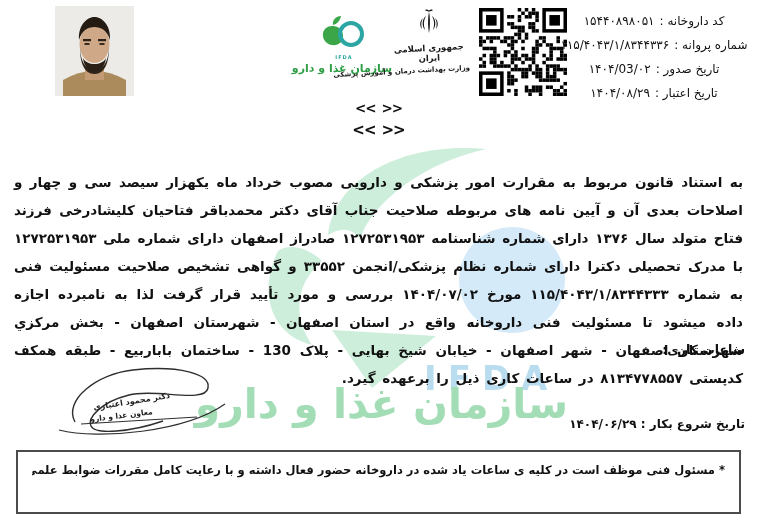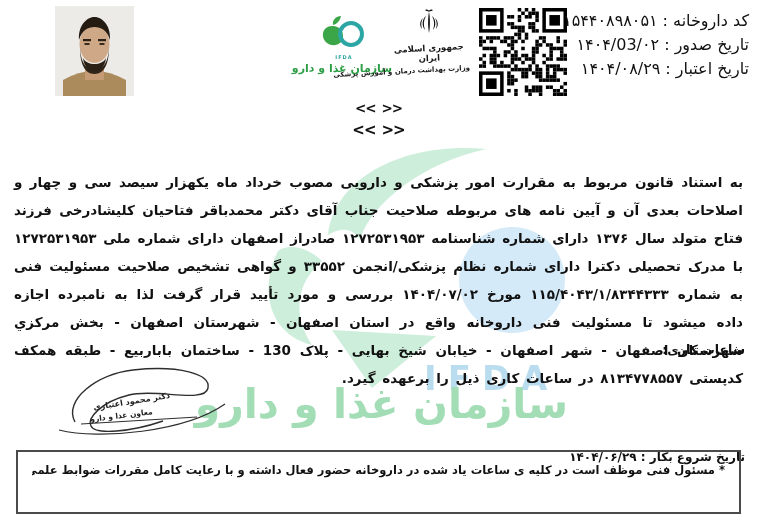--- a/index.html
+++ b/index.html
@@ -28,38 +28,38 @@
   
   .photo{left:55px;top:6px;width:79px;height:90px;}
   .ifda-logo{left:296px;top:12px;width:96px;text-align:center;}
   .ifda-acronym{font-size:5px;letter-spacing:1px;color:#2ca6a4;font-weight:bold;display:block;margin-top:-2px;}
   .ifda-name{font-size:11px;font-weight:bold;color:#2e9e46;direction:rtl;display:block;margin-top:2px;white-space:nowrap;}
   .emblem-block{left:388px;top:8px;width:82px;text-align:center;}
   .ministry-1{font-size:8.5px;color:#1a1a1a;direction:rtl;display:block;margin-top:1px;font-weight:bold;transform:rotate(-3deg);}
   .ministry-2{font-size:7px;color:#1a1a1a;direction:rtl;display:block;margin-top:3px;font-weight:bold;transform:rotate(-3deg);white-space:nowrap;}
   .qr{left:478px;top:8px;width:90px;height:88px;}
   .hdr-fields{right:8px;top:9px;width:190px;direction:rtl;text-align:right;}
-  .hdr-row{font-size:16px;line-height:24px;white-space:nowrap;}
+  .hdr-row{font-size:12px;line-height:24px;white-space:nowrap;text-align:center;}
   .hdr-label{margin-left:5px;}
   
   .title-row{left:0;width:757px;display:flex;justify-content:center;gap:6px;font-weight:bold;}
   .title-1{top:100px;font-size:13.5px;}
   .title-2{top:121px;font-size:15px;}
   .title-fa{direction:rtl;unicode-bidi:isolate;}
   .chev{letter-spacing:-1px;}
   
   .body-text{
     left:14px;top:168px;width:729px;
     direction:rtl;text-align:justify;
     font-size:13.5px;font-weight:bold;line-height:28px;
     word-spacing:2px;
   }
   
   .hours{right:12px;top:341px;direction:rtl;text-align:left;font-size:12.5px;font-weight:bold;line-height:18px;}
-  .start-date{right:12px;top:417px;direction:rtl;text-align:right;font-size:12px;font-weight:bold;margin-top:33px;}
+  .start-date{right:12px;top:417px;direction:rtl;text-align:right;font-size:12px;font-weight:bold;}
   
   .signature{left:35px;top:358px;width:205px;height:88px;}
   .sig-name{position:absolute;left:58px;top:39px;font-size:8px;font-weight:bold;transform:rotate(-9deg);direction:rtl;color:#222;}
   .sig-role{position:absolute;left:55px;top:53px;font-size:7.5px;font-weight:bold;transform:rotate(-7deg);direction:rtl;color:#222;}
   
   .notes-box{
     left:16px;top:450px;width:725px;height:64px;box-sizing:border-box;
     border:2px solid #4b4b4b;background:transparent;
     padding:5px 14px 0 14px;
     direction:rtl;text-align:right;
@@ -328,20 +328,21 @@
     <rect x="63.36" y="0" width="24.64" height="24.64" fill="#000"></rect>
     <rect x="66.88" y="3.52" width="17.6" height="17.6" fill="#fff"></rect>
     <rect x="70.4" y="7.04" width="10.56" height="10.56" fill="#000"></rect>
     <rect x="0" y="63.36" width="24.64" height="24.64" fill="#000"></rect>
     <rect x="3.52" y="66.88" width="17.6" height="17.6" fill="#fff"></rect>
     <rect x="7.04" y="70.4" width="10.56" height="10.56" fill="#000"></rect>
   </svg>
 
 <div class="abs layer hdr-fields">
   <div class="hdr-row"><span class="hdr-label">کد داروخانه :</span><span class="hdr-value">۱۵۴۴۰۸۹۸۰۵۱</span></div>
+  <div class="hdr-row"><span class="hdr-label">شماره پروانه :</span><span class="hdr-value">۱۱۵/۴۰۴۳/۱/۸۳۴۴۳۳۶</span></div>
   <div class="hdr-row"><span class="hdr-label">تاریخ صدور :</span><span class="hdr-value">۱۴۰۴/03/۰۲</span></div>
   <div class="hdr-row"><span class="hdr-label">تاریخ اعتبار :</span><span class="hdr-value">۱۴۰۴/۰۸/۲۹</span></div>
 </div>
 
 <div class="abs layer title-row title-1">
   <span class="chev">&lt;&lt;</span>
   <span class="chev">&gt;&gt;</span>
 </div>
 <div class="abs layer title-row title-2">
   <span class="chev">&lt;&lt;</span>

